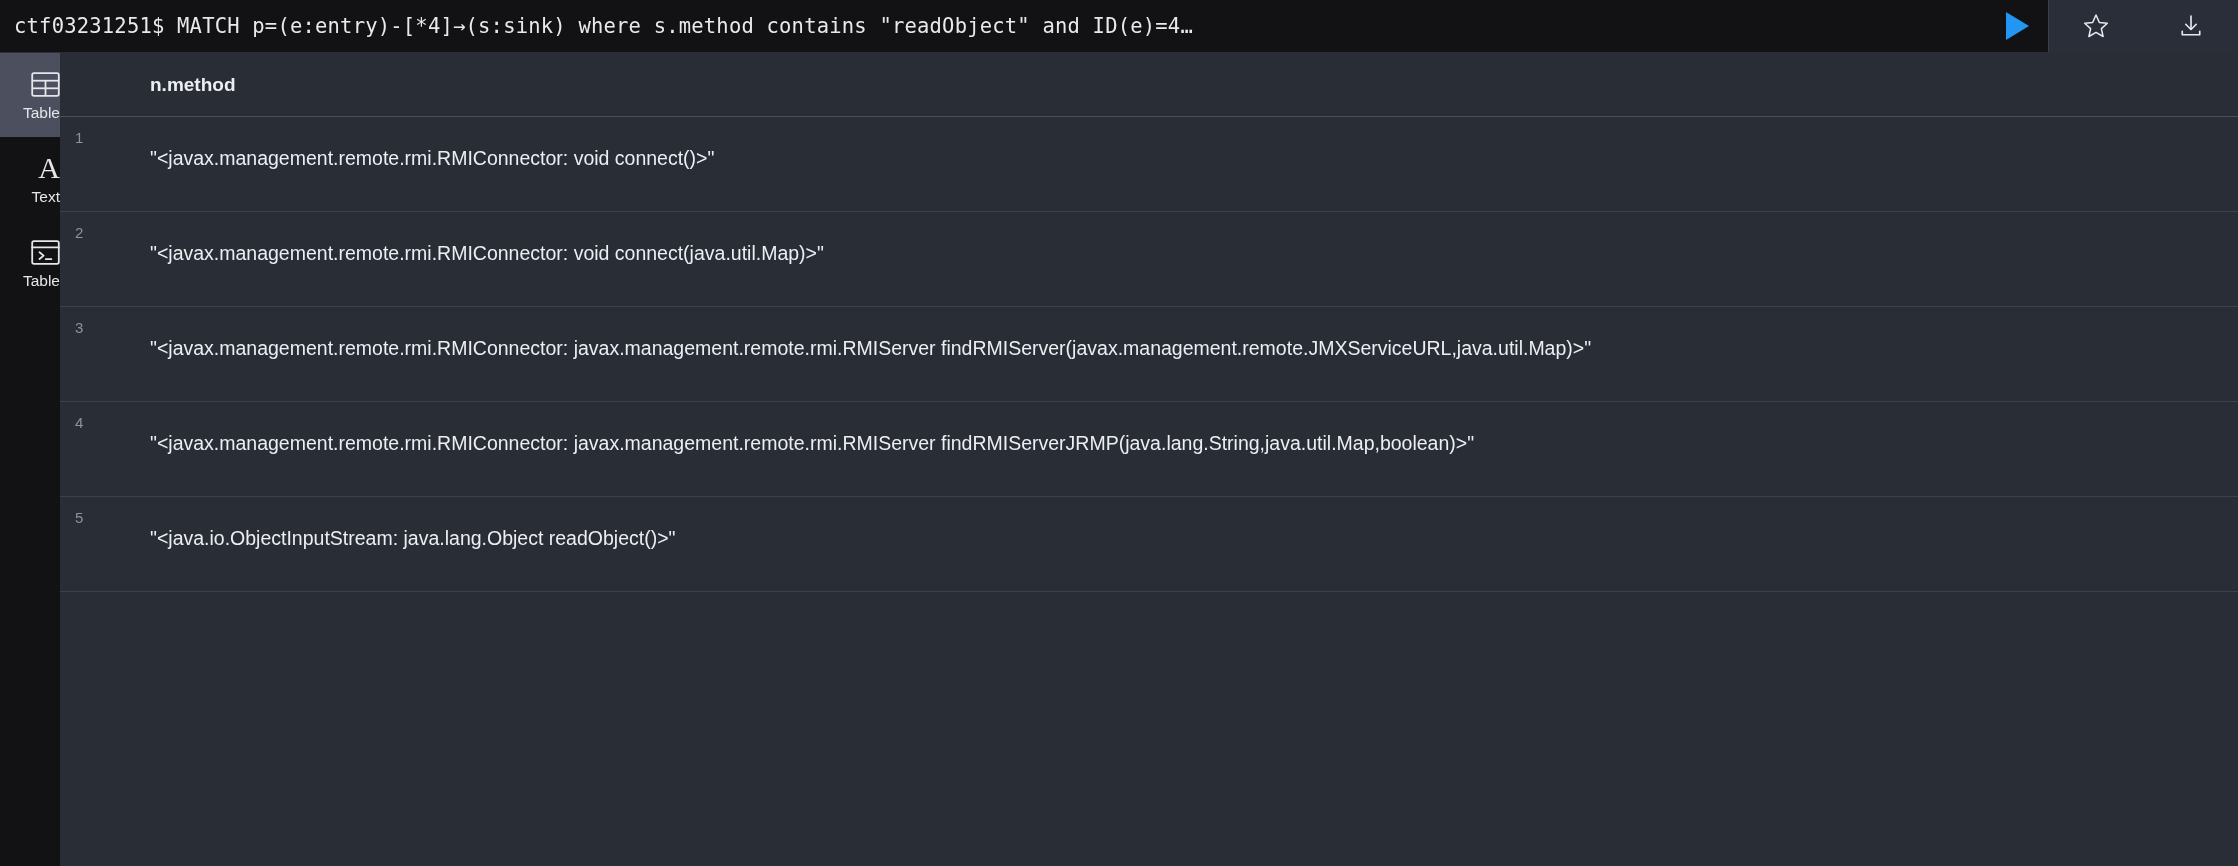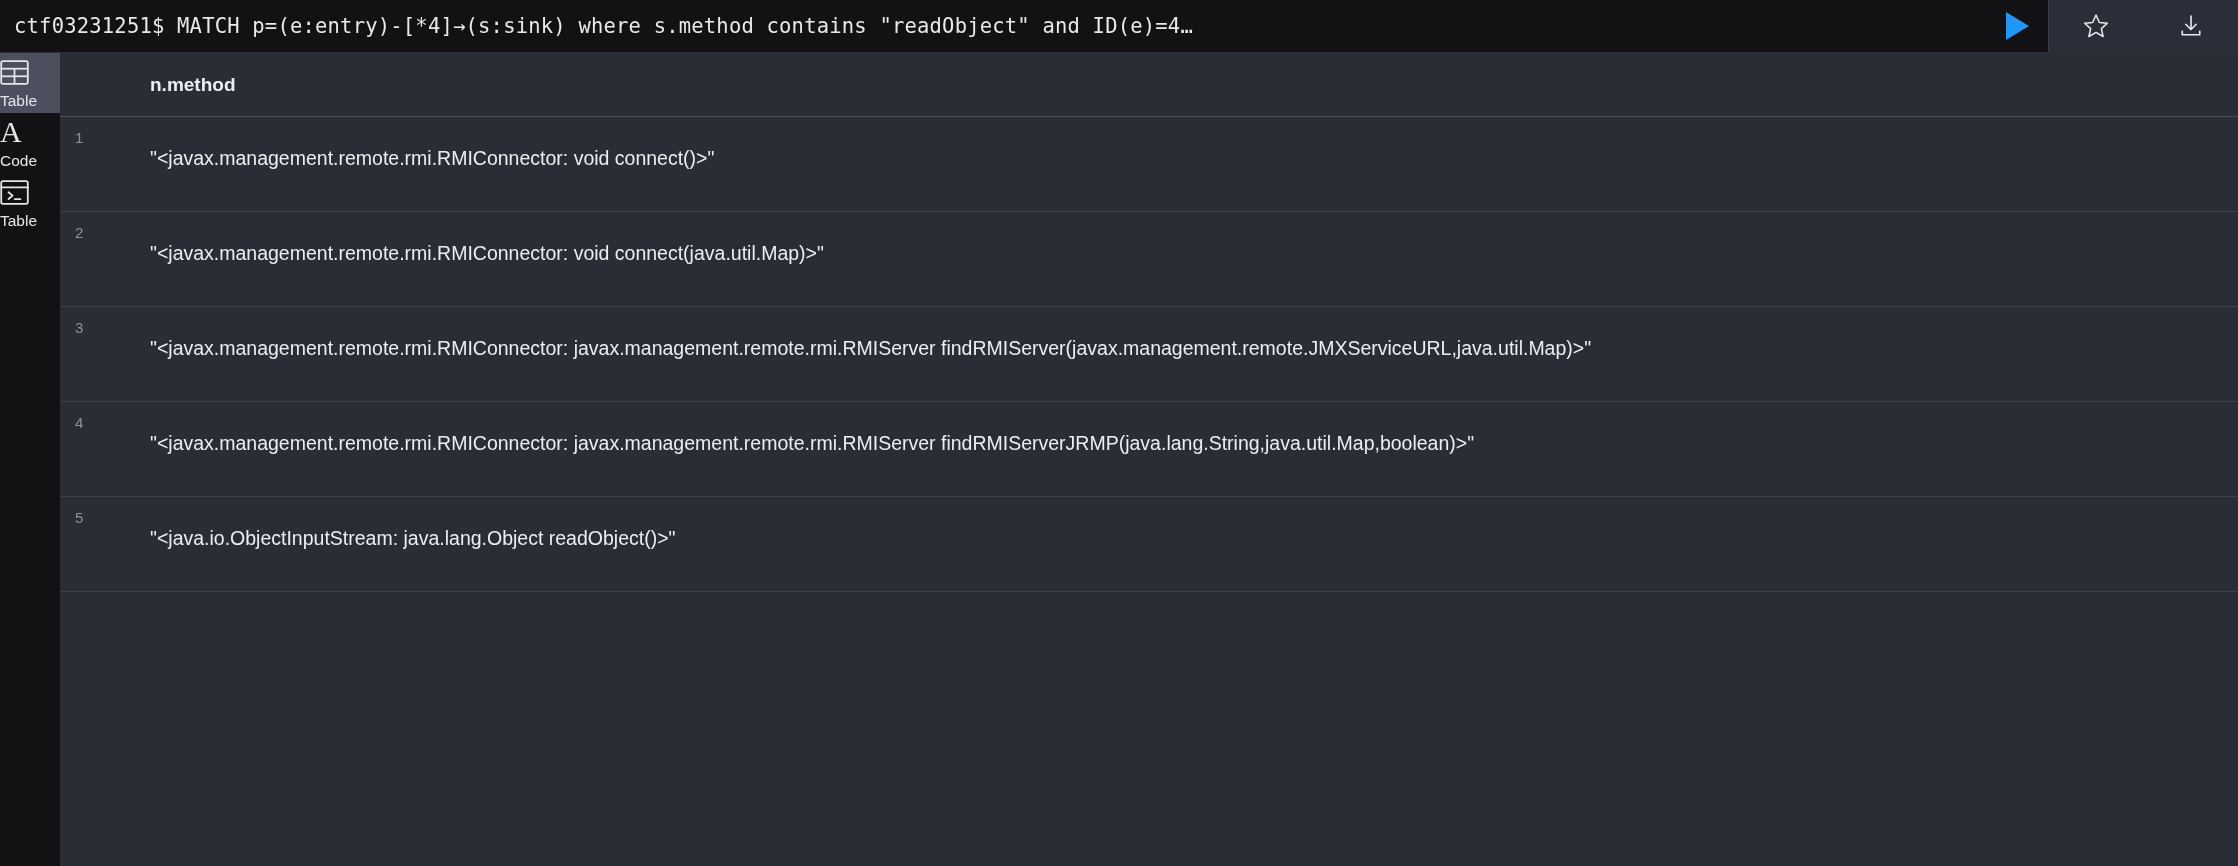--- a/index.html
+++ b/index.html
@@ -94,24 +94,24 @@
   
   .rail {
     width: 60px;
     min-width: 60px;
     background: #121214;
     display: flex;
     flex-direction: column;
     padding-top: 0;
   }
   .rail-item {
-    height: 60px;
+    height: 84px;
     display: flex;
     flex-direction: column;
-    align-items: flex-start;
+    align-items: flex-end;
     justify-content: center;
     gap: 6px;
     cursor: pointer;
     color: #e4e6ea;
   }
   .rail-item.active { background: #4c4f5e; }
   .rail-icon {
     height: 30px;
     display: flex;
     align-items: center;
@@ -246,21 +246,21 @@
             <line x1="14.5" y1="8.7" x2="14.5" y2="23.8"></line>
           </svg>
         </span>
         <span class="rail-label">Table</span>
       </div>
 
       <div class="rail-item">
         <span class="rail-icon">
           <span class="rail-glyph-a">A</span>
         </span>
-        <span class="rail-label">Code</span>
+        <span class="rail-label">Text</span>
       </div>
 
       <div class="rail-item">
         <span class="rail-icon">
           <svg width="29" height="25" viewBox="0 0 29 25" fill="none" stroke="#e4e6ea" stroke-width="1.8" stroke-linecap="round" stroke-linejoin="round">
             <rect x="1.2" y="1.2" width="26.6" height="22.6" rx="1.8"></rect>
             <line x1="1.2" y1="7.4" x2="27.8" y2="7.4"></line>
             <polyline points="8.5,12.2 12.6,15.6 8.5,19.0"></polyline>
             <line x1="14.8" y1="19.2" x2="20.4" y2="19.2"></line>
           </svg>

